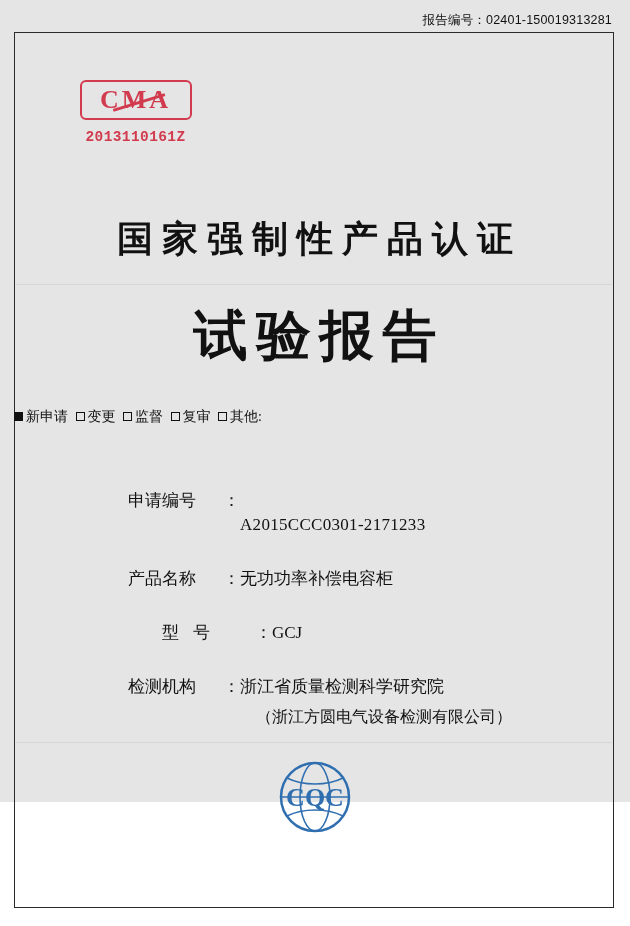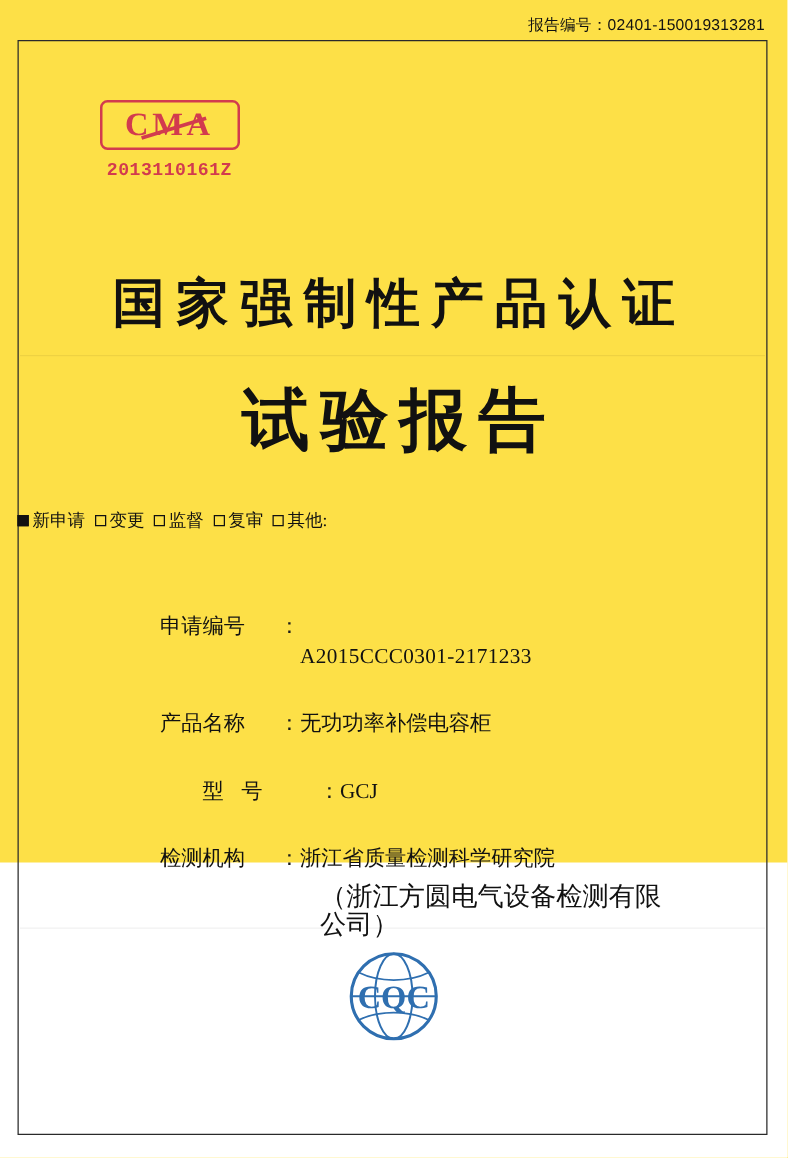--- a/index.html
+++ b/index.html
@@ -13,22 +13,22 @@
     font-family: "Liberation Serif", serif;
     color: #1a1a1a;
     position: relative;
     overflow: hidden;
   }
 
   .page {
     position: absolute;
     left: 0; top: 0;
     width: 630px;
-    height: 690px;
-    background: #fde047;
+    height: 802px;
+    background: #e5e5e5;
   }
 
   
   .report-no {
     position: absolute;
     top: 12px;
     right: 18px;
     font-size: 12.5px;
     font-family: "Liberation Sans", sans-serif;
     color: #111;
@@ -144,21 +144,21 @@
     position: absolute;
     left: 0;
     width: 630px;
     text-align: center;
     font-family: "Liberation Serif", serif;
     font-weight: bold;
     color: #111;
   }
   .title-main {
     top: 215px;
-    font-size: 42px;
+    font-size: 36px;
     letter-spacing: 9px;
     text-indent: 9px;
   }
   .title-sub {
     top: 300px;
     font-size: 54px;
     letter-spacing: 9px;
     text-indent: 9px;
     font-family: Liberation Serif, serif;
   }
@@ -222,21 +222,21 @@
     font-family: "Liberation Serif", serif;
   }
   .field .val.mono {
     font-family: Liberation Serif, serif;
     letter-spacing: 0.3px;
     margin-top: 24px;
   }
   .field .val2 {
     margin-top: 8px;
     padding-left: 16px;
-    font-size: 21px;
+    font-size: 16px;
   }
 
   
   .cqc {
     position: absolute;
     left: 265px;
     top: 752px;
     width: 100px;
     height: 90px;
   }

